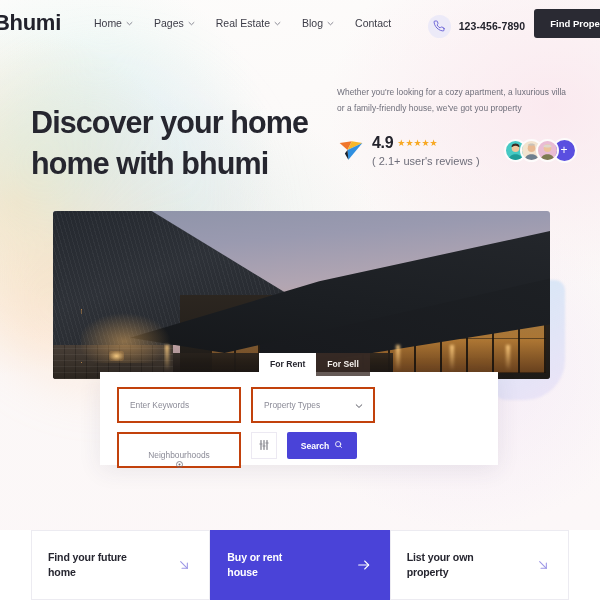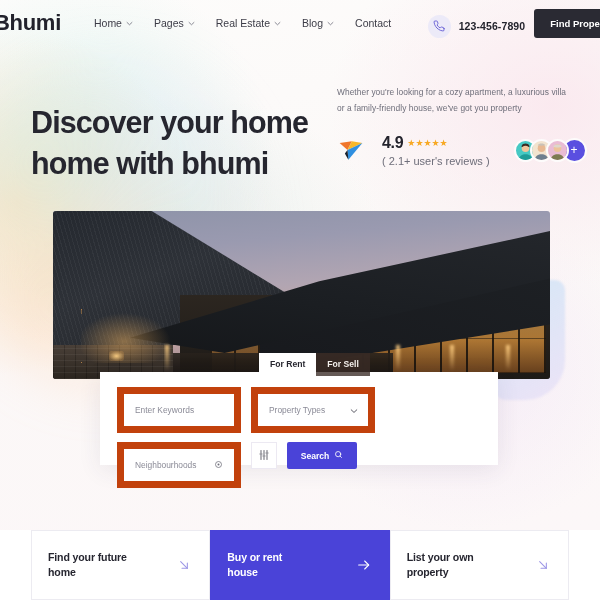--- a/index.html
+++ b/index.html
@@ -81,21 +81,21 @@
     position:absolute; left:31px; top:102px; width:300px;
     font-size:30.5px; line-height:1.33; font-weight:700;
     letter-spacing:-.9px; color:#26262f; z-index:10;
   }
   .hero-right { position:absolute; left:337px; top:84px; width:235px; z-index:10; }
   .hero-sub {
     font-size:8.4px; line-height:1.95; color:#6e6e7a; letter-spacing:.05px;
   }
   .rating-row { display:flex; align-items:center; margin-top:17px; }
   .tp-logo { width:28px; height:28px; flex:0 0 auto; }
-  .rating-text { margin-left:17px; }
+  .rating-text { margin-left:7px; }
   .rating-top { display:flex; align-items:center; gap:4px; }
   .rating-score { font-size:16px; font-weight:700; color:#23232c; letter-spacing:-.3px; }
   .stars { display:flex; gap:.5px; color:#f7a823; font-size:9px; letter-spacing:0; }
   .rating-note { font-size:11px; color:#6e6e7a; margin-top:3px; white-space:nowrap; }
   .rating-div { width:1px; height:30px; background:#e2e0e6; margin:0 11px 0 13px; }
   .avatars { display:flex; align-items:center; }
   .av {
     width:23px; height:23px; border-radius:50%; border:2px solid #fdfbfb;
     margin-left:-7px; overflow:hidden; position:relative;
   }
@@ -207,27 +207,27 @@
 
   
   .search-panel {
     position:absolute; left:100px; top:372px; width:398px; height:93px;
     background:#ffffff; z-index:22; padding:15px 17px;
     box-shadow:0 5px 22px rgba(60,50,90,.09);
   }
   .srow { display:flex; gap:10px; }
   .srow + .srow { margin-top:9px; }
   .field {
-    height:27px; border:7px solid #c2410c; background:#fff;
+    height:27px; border:2px solid #c2410c; background:#fff;
     display:flex; align-items:center; padding:16px 11px;
     font-size:8.4px; color:#8b8b97; position:relative;
   }
   .f-keywords { width:124px; }
   .f-types { width:124px; justify-content:space-between; }
-  .f-neigh { width:124px; justify-content:space-between; }
+  .f-neigh { width:124px; justify-content:space-between;flex-direction:column; }
   .icon-btn {
     width:26px; height:27px; border:1px solid #ece9f2; background:#fff;
     display:flex; align-items:center; justify-content:center; cursor:pointer;
   }
   .search-btn {
     width:70px; height:27px; background:#4a43d8; color:#fff;
     font-size:8.6px; font-weight:700; border-radius:2px;
     display:flex; align-items:center; justify-content:center; gap:5px; cursor:pointer;
   }
 

